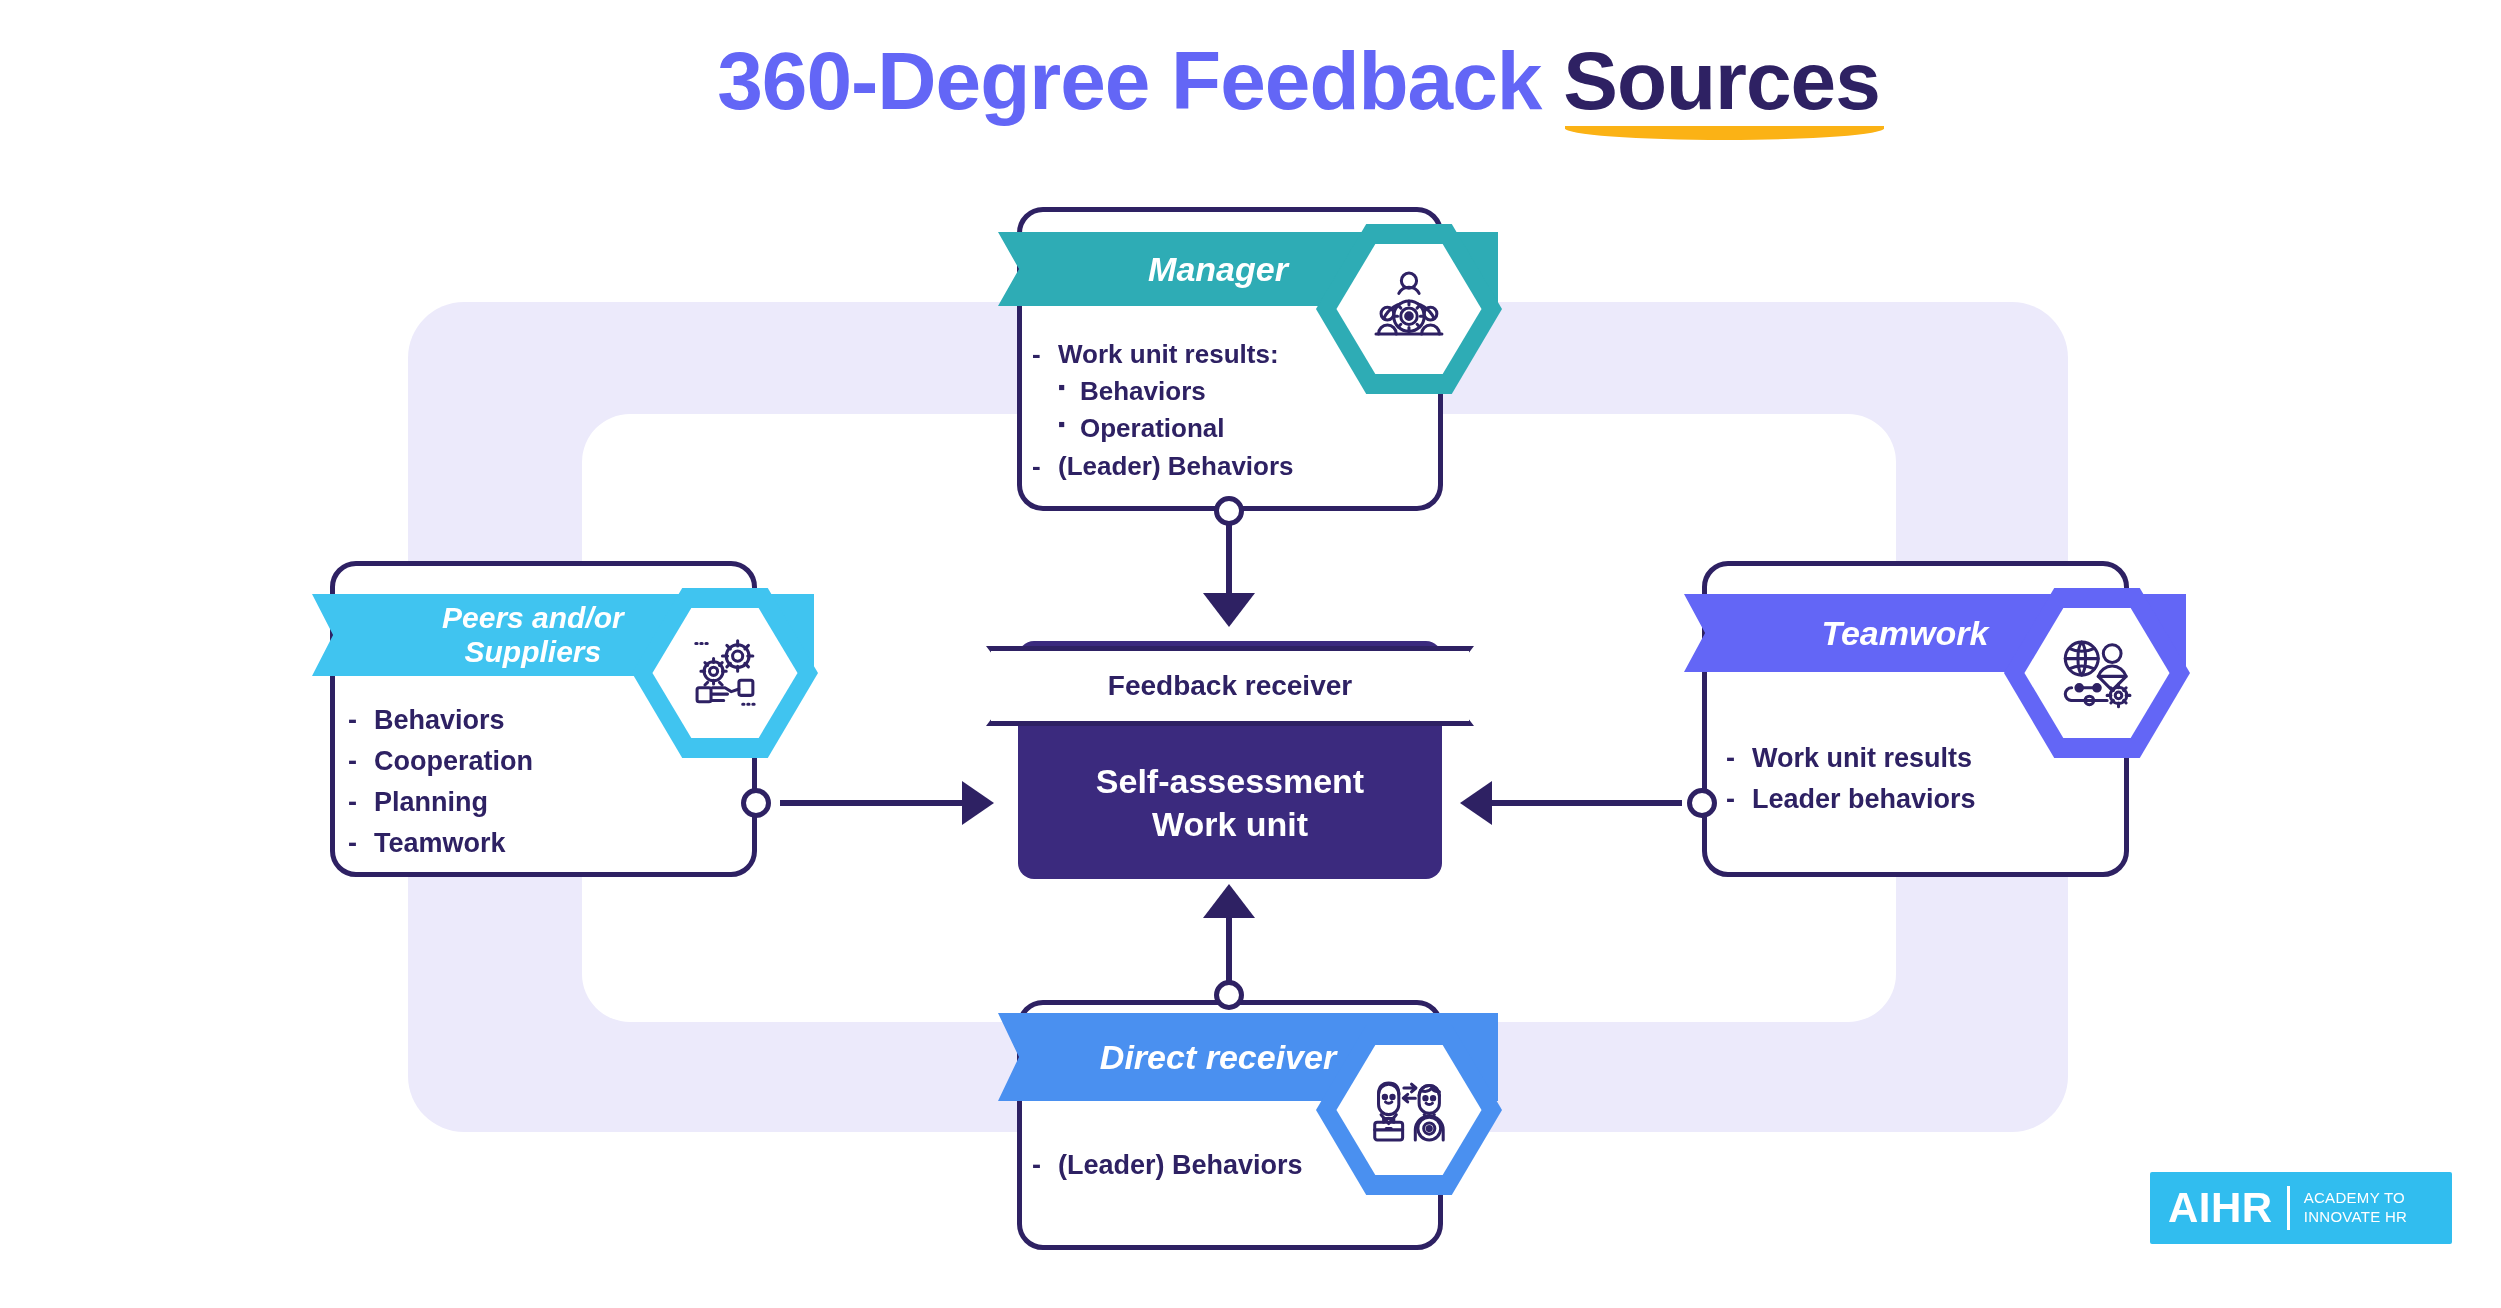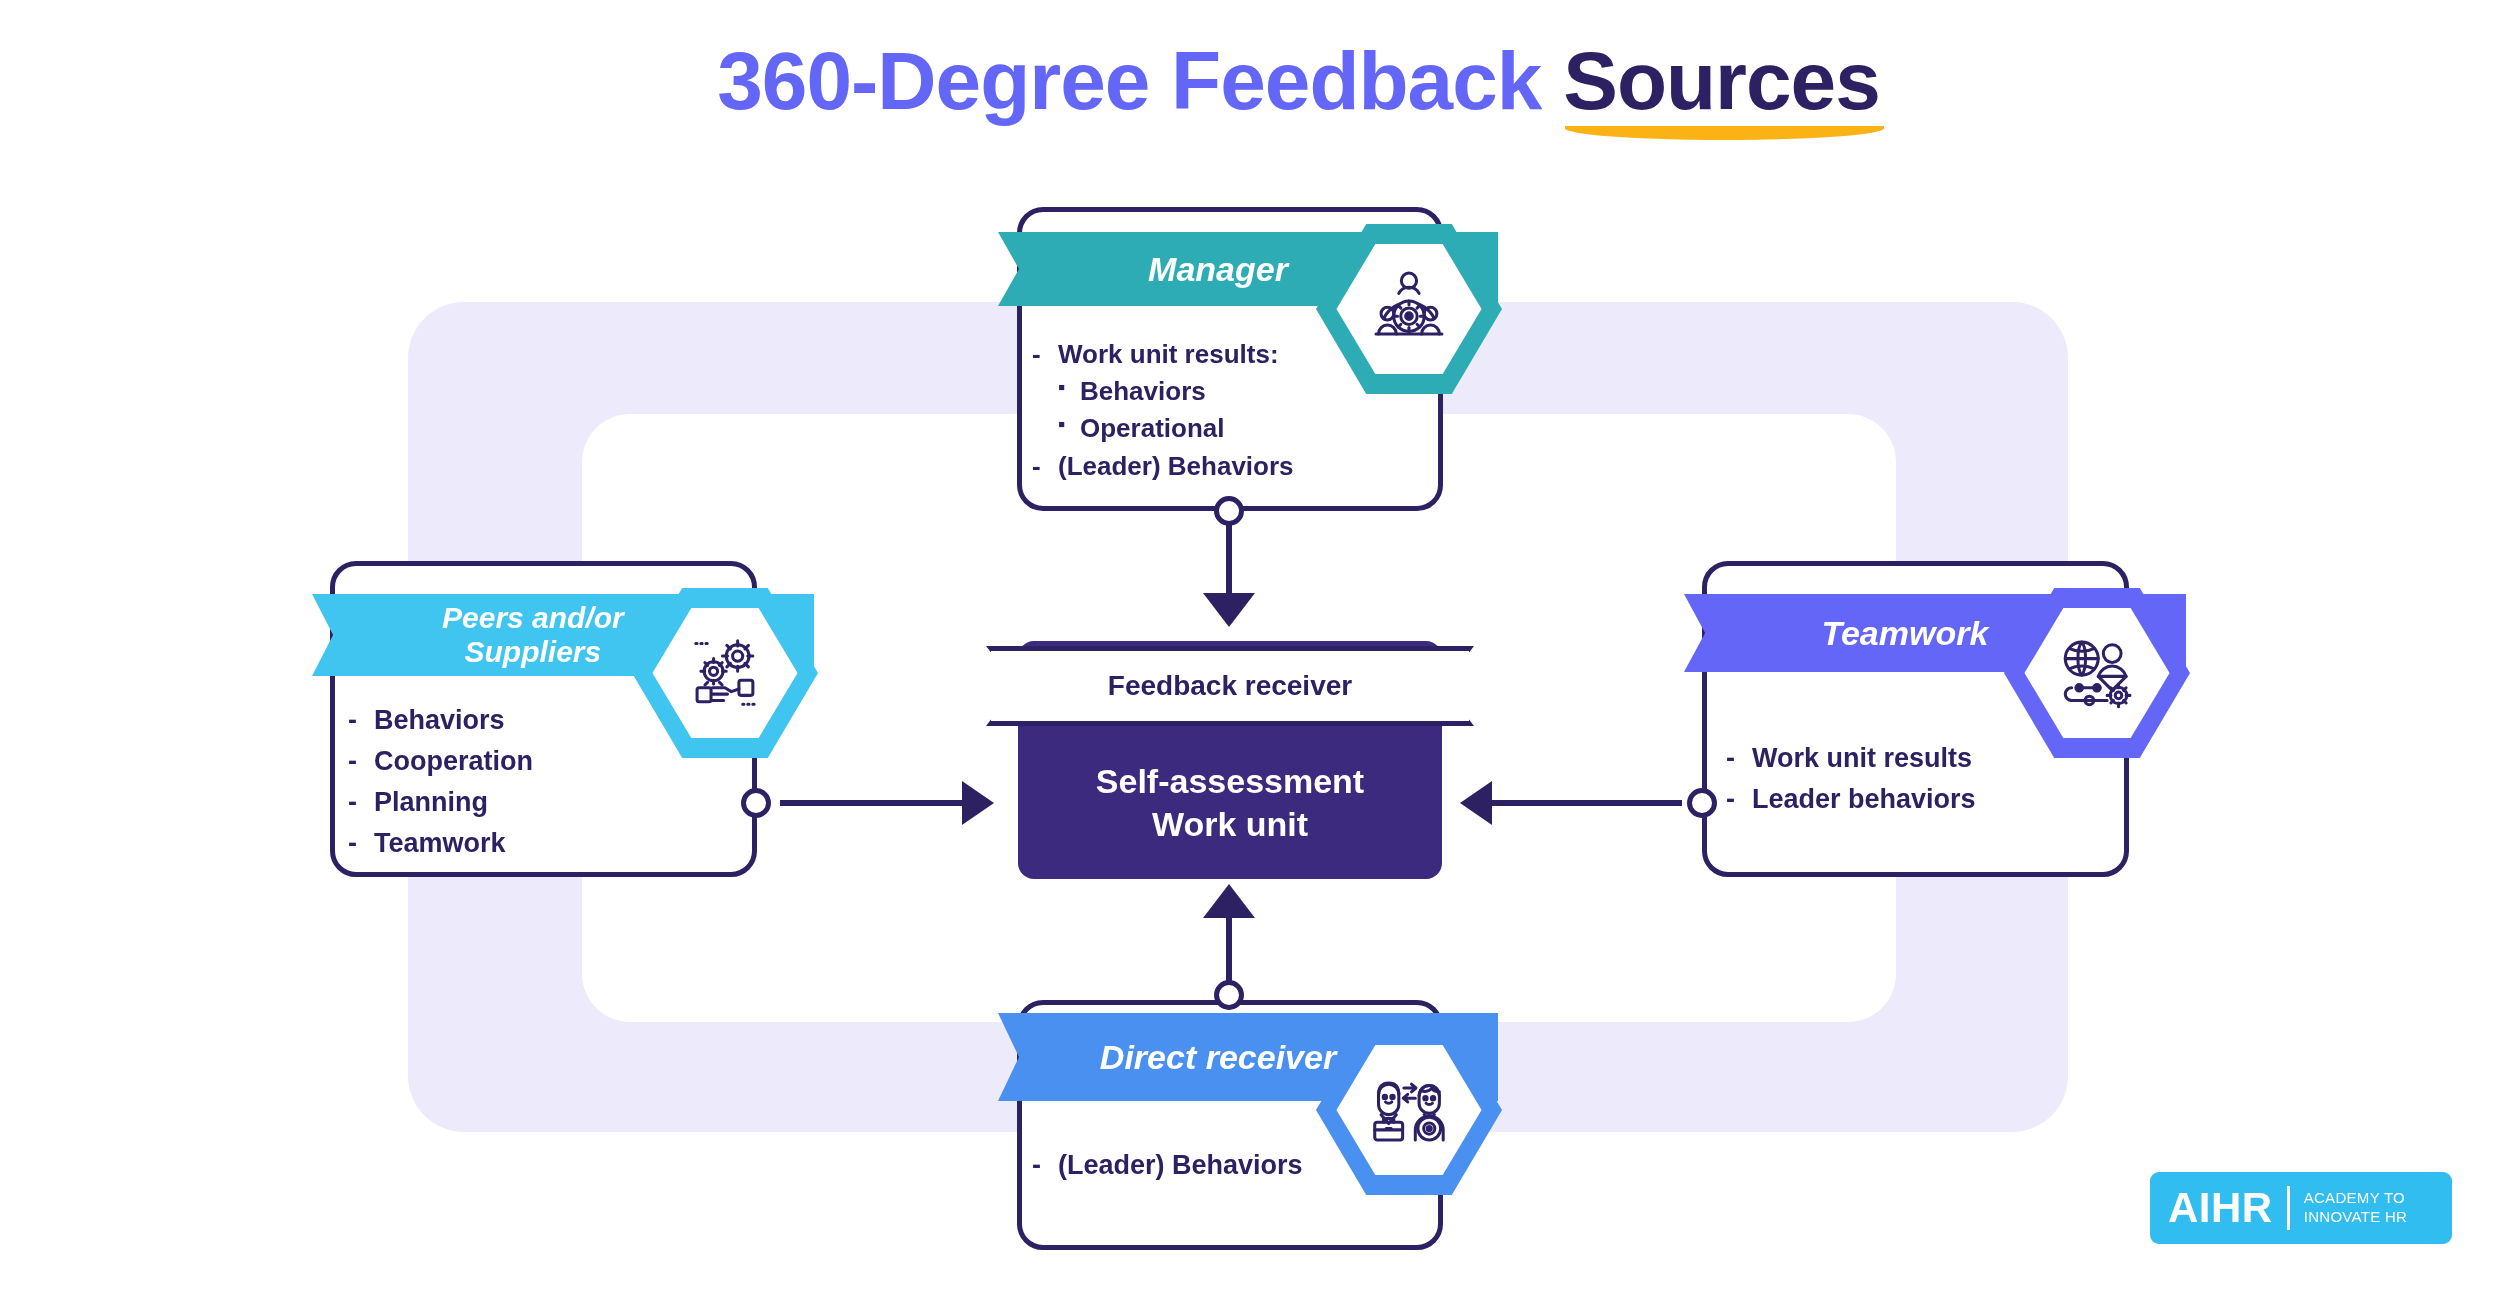--- a/index.html
+++ b/index.html
@@ -105,21 +105,21 @@
   .conn-line{position:absolute;background:#2e2163;}
   .dot{
     position:absolute;width:30px;height:30px;border-radius:50%;
     background:#ffffff;border:5px solid #2e2163;box-sizing:border-box;
   }
   .arrowhead{position:absolute;width:0;height:0;}
 
   
   #logo{
     position:absolute;left:2150px;top:1172px;width:302px;height:72px;
-    background:#31bdef;border-radius:9px;display:flex;align-items:center;
+    background:#31bdef;border-radius:2px;display:flex;align-items:center;
   }
   #logo-mark{
     color:#ffffff;font-weight:bold;font-size:42px;letter-spacing:0.5px;
     padding-left:18px;
   }
   #logo-div{width:3px;height:44px;background:#ffffff;margin:0 14px;}
   #logo-words{color:#ffffff;font-weight:normal;font-size:15px;line-height:1.25;letter-spacing:0.3px;}
 </style>
 </head>
 <body>

